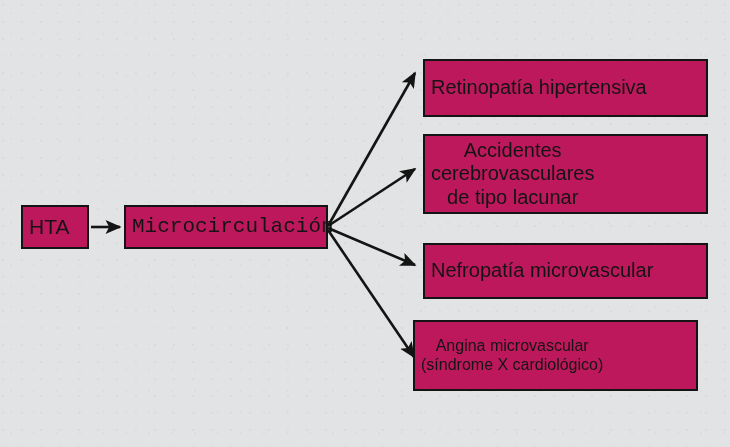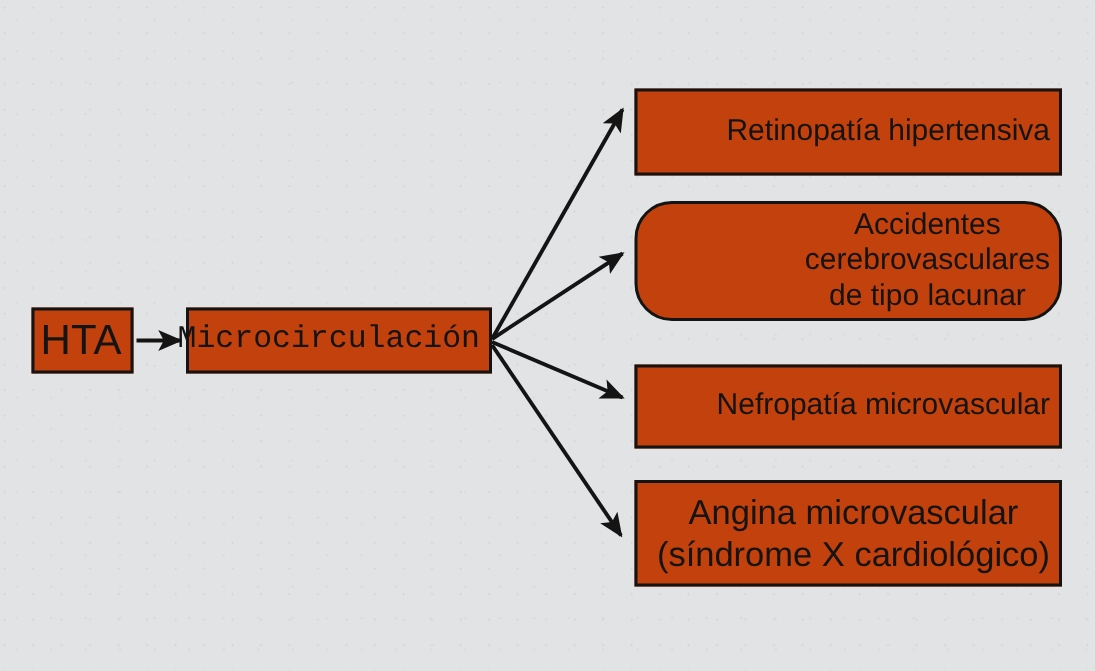--- a/index.html
+++ b/index.html
@@ -28,41 +28,41 @@
     opacity: 0.45;
     background-image:
       radial-gradient(circle at 3px 5px, rgba(150,150,150,0.35) 0.6px, transparent 0.9px),
       radial-gradient(circle at 11px 13px, rgba(160,160,160,0.30) 0.6px, transparent 0.9px),
       radial-gradient(circle at 17px 2px, rgba(140,140,140,0.25) 0.5px, transparent 0.8px);
     background-size: 19px 17px, 23px 21px, 13px 15px;
   }
   .node {
     position: absolute;
     box-sizing: border-box;
-    background: #c2410c;
+    background: #be185d;
     border: 2px solid #141414;
     display: flex;
     align-items: center;
-    justify-content: flex-end;
+    justify-content: flex-start;
     text-align: center;
     color: #141414;
     line-height: 1.18;
     z-index: 3;
   }
   .node-label {
     display: block;
     white-space: pre-line;
     padding: 0 6px;
   }
   #node-hta {
     left: 21px;
     top: 205px;
     width: 68px;
     height: 44px;
-    font-size: 28px;
+    font-size: 21px;
   }
   #node-micro {
     left: 124px;
     top: 205px;
     width: 204px;
     height: 44px;
     font-size: 21px;
     font-family: Liberation Mono, monospace;
   }
   #node-retinopatia {
@@ -71,35 +71,34 @@
     width: 285px;
     height: 58px;
     font-size: 20px;
   }
   #node-accidentes {
     left: 423px;
     top: 134px;
     width: 285px;
     height: 80px;
     font-size: 20px;
-    border-radius: 25px;
   }
   #node-nefropatia {
     left: 423px;
     top: 243px;
     width: 285px;
     height: 56px;
     font-size: 20px;
   }
   #node-angina {
-    left: 423px;
+    left: 413px;
     top: 320px;
     width: 285px;
     height: 71px;
-    font-size: 23px;
+    font-size: 16px;
   }
   #edges {
     position: absolute;
     left: 0;
     top: 0;
     width: 730px;
     height: 447px;
     z-index: 2;
   }
 </style>

